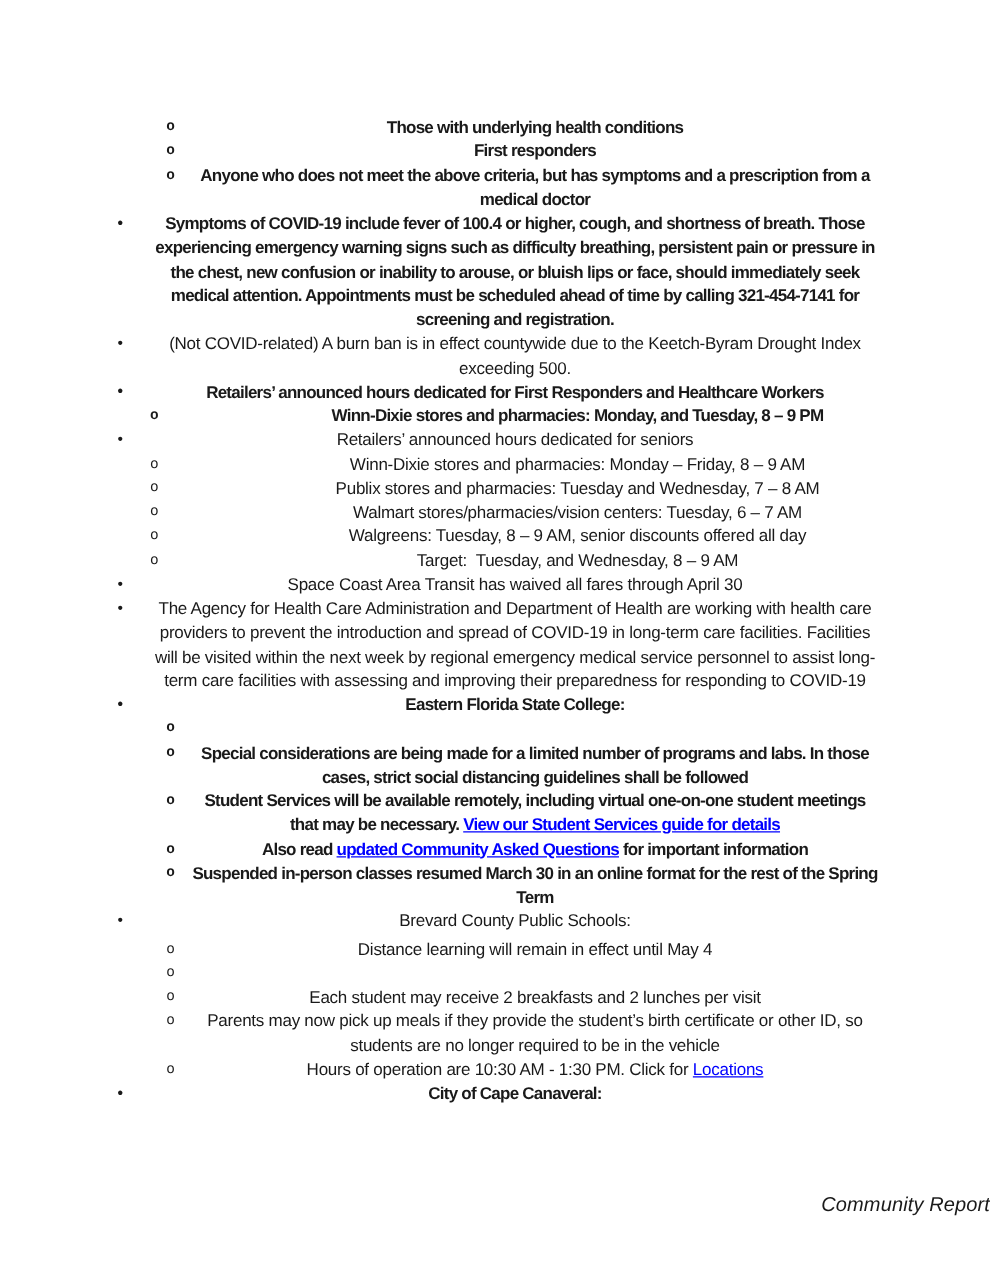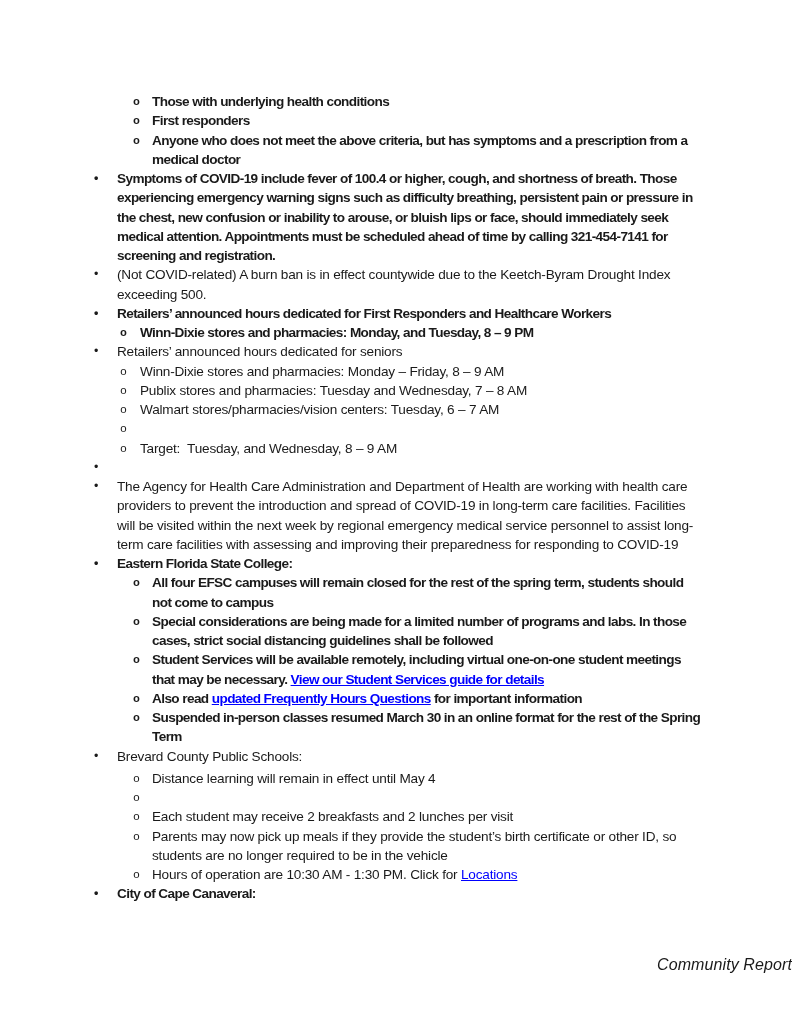--- a/index.html
+++ b/index.html
@@ -26,37 +26,38 @@
     font-size:13.6px;
     line-height:19.25px;
     letter-spacing:-0.2px;
   }
   .item.bold{font-weight:700;letter-spacing:-0.6px;}
   .item.l1{padding-left:94px;}
   .item.l1 .bullet{width:23px;}
   .item.l1 .txt{width:590px;}
   .item.l2-shallow{padding-left:120px;}
   .item.l2-shallow .bullet{width:20px;}
-  .item.l2-shallow .txt{width:556px;}
+  .item.l2-shallow .txt{width:556px;margin-left:44px;}
   .item.l2-deep{padding-left:133px;}
   .item.l2-deep .bullet{width:19px;}
   .item.l2-deep .txt{width:552px;}
   .item.extra-gap{margin-top:3px;}
   .bullet{
     flex:0 0 auto;
     letter-spacing:0;
   }
   .l1 .bullet{font-size:12.5px;}
   .l2-shallow .bullet,.l2-deep .bullet{
     font-family:"Liberation Mono","DejaVu Sans Mono",monospace;
     font-size:11.5px;
   }
   .txt{
     flex:0 0 auto;
     white-space:pre-wrap;
+    text-align:center;
   }
   a.link{
     color:var(--link);
     cursor:pointer;
   }
   .footer{
     position:absolute;
     top:956px;left:0;width:792px;
     text-align:right;
     font-style:italic;
@@ -109,51 +110,52 @@
       <div class="item l2-shallow">
         <span class="bullet">o</span>
         <span class="txt"><span>Publix stores and pharmacies: Tuesday and Wednesday, 7 – 8 AM</span></span>
       </div>
       <div class="item l2-shallow">
         <span class="bullet">o</span>
         <span class="txt"><span>Walmart stores/pharmacies/vision centers: Tuesday, 6 – 7 AM</span></span>
       </div>
       <div class="item l2-shallow">
         <span class="bullet">o</span>
+        <span class="txt"><span>Walgreens: Tuesday, 8 – 9 AM, senior discounts offered all day</span></span>
       </div>
       <div class="item l2-shallow">
         <span class="bullet">o</span>
         <span class="txt"><span>Target:  Tuesday, and Wednesday, 8 – 9 AM</span></span>
       </div>
       <div class="item l1">
         <span class="bullet">•</span>
+        <span class="txt"><span>Space Coast Area Transit has waived all fares through April 30</span></span>
       </div>
       <div class="item l1">
         <span class="bullet">•</span>
         <span class="txt"><span>The Agency for Health Care Administration and Department of Health are working with health care providers to prevent the introduction and spread of COVID-19 in long-term care facilities. Facilities will be visited within the next week by regional emergency medical service personnel to assist long-term care facilities with assessing and improving their preparedness for responding to COVID-19</span></span>
       </div>
       <div class="item l1 bold">
         <span class="bullet">•</span>
         <span class="txt"><span>Eastern Florida State College:</span></span>
       </div>
       <div class="item l2-deep bold">
         <span class="bullet">o</span>
-        <span class="txt"><span>All four EFSC campuses will remain closed for the rest of the spring term, students should not come to campus</span></span>
       </div>
       <div class="item l2-deep bold">
         <span class="bullet">o</span>
         <span class="txt"><span>Special considerations are being made for a limited number of programs and labs. In those cases, strict social distancing guidelines shall be followed</span></span>
       </div>
       <div class="item l2-deep bold">
         <span class="bullet">o</span>
         <span class="txt"><span>Student Services will be available remotely, including virtual one-on-one student meetings that may be necessary. </span><a class="link" href="#">View our Student Services guide for details</a></span>
       </div>
       <div class="item l2-deep bold">
         <span class="bullet">o</span>
-        <span class="txt"><span>Also read </span><a class="link" href="#">updated Frequently Hours Questions</a><span> for important information</span></span>
+        <span class="txt"><span>Also read </span><a class="link" href="#">updated Community Asked Questions</a><span> for important information</span></span>
       </div>
       <div class="item l2-deep bold">
         <span class="bullet">o</span>
         <span class="txt"><span>Suspended in-person classes resumed March 30 in an online format for the rest of the Spring Term</span></span>
       </div>
       <div class="item l1">
         <span class="bullet">•</span>
         <span class="txt"><span>Brevard County Public Schools:</span></span>
       </div>
       <div class="item l2-deep extra-gap">

